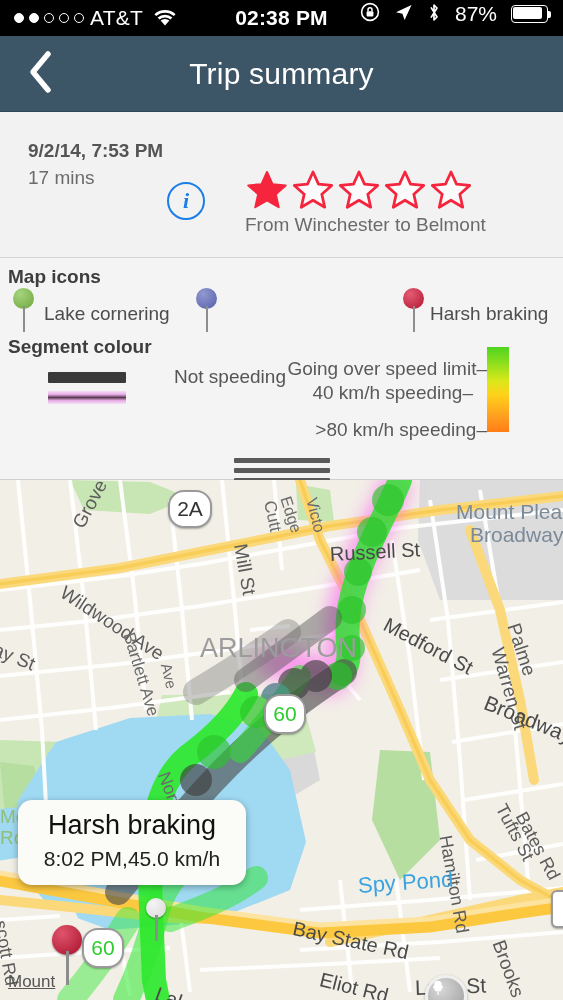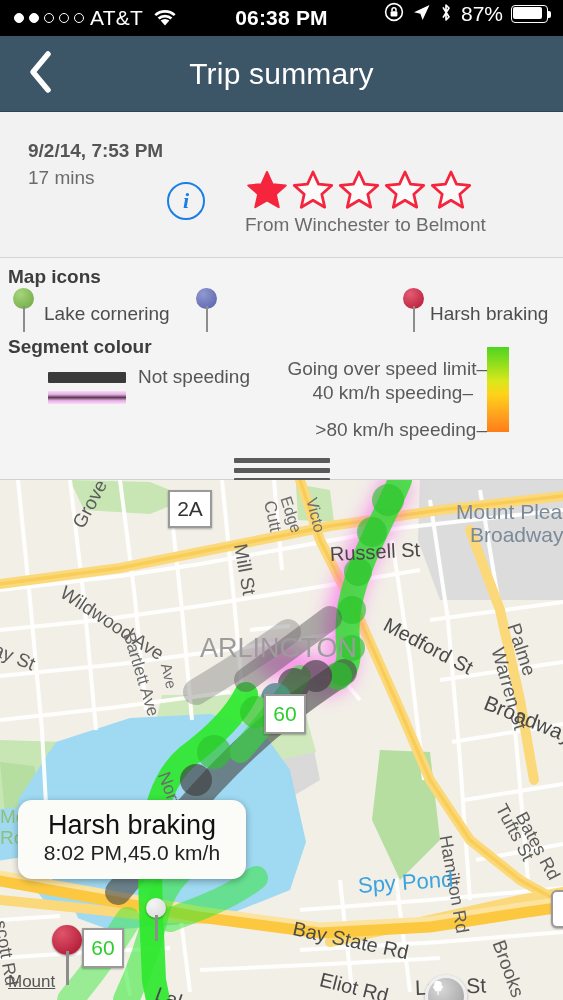--- a/index.html
+++ b/index.html
@@ -20,21 +20,21 @@
   .dot{width:10px;height:10px;border-radius:50%;border:1.6px solid #fff;box-sizing:border-box;}
   .dot.on{background:#fff;}
   .carrier{font-size:21px;letter-spacing:0.2px;}
   .wifi{position:relative;width:22px;height:16px;margin-left:4px;}
   .wifi svg{display:block;}
   .sb-center{
     position:absolute;left:0;right:0;top:0;height:36px;
     display:flex;align-items:center;justify-content:center;
     font-size:21px;font-weight:600;letter-spacing:0.2px;
   }
-  .sb-right{position:absolute;right:12px;top:0;height:28px;display:flex;align-items:center;gap:8px;}
+  .sb-right{position:absolute;right:12px;top:0;height:28px;display:flex;align-items:center;gap:14px;}
   .battpct{font-size:21px;}
   .batt{position:relative;width:40px;height:18px;}
   .batt .shell{position:absolute;left:0;top:0;width:37px;height:18px;border:1.6px solid #fff;border-radius:4px;box-sizing:border-box;}
   .batt .fill{position:absolute;left:2.4px;top:2.4px;height:11.4px;background:#fff;border-radius:2px;}
   .batt .nub{position:absolute;right:0;top:6px;width:3px;height:7px;background:#fff;border-radius:0 2px 2px 0;}
 
   
   .navbar{
     position:absolute;top:36px;left:0;width:563px;height:76px;
     background:#3c5567;display:flex;align-items:center;
@@ -79,58 +79,58 @@
   .pin .head{width:21px;height:21px;border-radius:50%;box-sizing:border-box;}
   .pin .stem{position:absolute;left:9.5px;top:18px;width:2px;height:26px;background:#8d8d8d;}
   .pin-label{position:absolute;font-size:19px;color:#4d4d4d;white-space:nowrap;}
 
   .swatch-row{position:absolute;display:flex;align-items:center;gap:12px;}
   .sw-solid{width:78px;height:11px;background:#3a3a3a;border-radius:1px;}
   .sw-phone{
     width:78px;height:13px;border-radius:1px;
     background:linear-gradient(to bottom,#f4dff4 0%,#e9aee9 26%,#5c3a52 50%,#e9aee9 74%,#f4dff4 100%);
   }
-  .sw-label{font-size:19px;color:#555;white-space:nowrap;}
+  .sw-label{font-size:19px;color:#555;white-space:nowrap;margin-left:36px;}
 
   .gradbar{
     position:absolute;left:487px;top:347px;width:22px;height:85px;
     background:linear-gradient(to bottom,#4fd420 0%,#8ade1c 18%,#d9e81a 40%,#ffd21a 56%,#ff9e20 82%,#ff7d16 100%);
   }
   .grad-lbl{position:absolute;right:0;font-size:19px;color:#5a5a5a;white-space:nowrap;}
 
   .grabber{position:absolute;left:234px;top:458px;width:96px;}
   .grabber span{display:block;height:5px;background:#5a5a5a;margin-bottom:5px;border-radius:1px;}
 
   
   .map{position:absolute;top:480px;left:0;width:563px;height:520px;overflow:hidden;background:#f2efe9;}
   .map svg{position:absolute;left:0;top:0;}
   .maplabel{position:absolute;color:#4a4a4a;white-space:nowrap;pointer-events:none;}
 
   .shield{
-    position:absolute;background:#fff;border:2px solid #9a9a9a;border-radius:0;
+    position:absolute;background:#fff;border:2px solid #9a9a9a;border-radius:16px;
     display:flex;align-items:center;justify-content:center;font-size:21px;color:#333;
     box-shadow:0 1px 2px rgba(0,0,0,.3);
   }
   .cemicon{
     position:absolute;width:36px;height:36px;border-radius:50%;
     background:radial-gradient(circle at 35% 30%,#d8d8d8,#9a9a9a);
     border:3px solid #efefef;box-shadow:0 1px 3px rgba(0,0,0,.3);
     display:flex;align-items:center;justify-content:center;
   }
   .mappin{position:absolute;}
   .mappin .head{width:30px;height:30px;border-radius:50%;box-sizing:border-box;box-shadow:0 1px 2px rgba(0,0,0,.4);}
   .mappin .stem{position:absolute;left:14px;top:26px;width:3px;height:34px;background:#8d8d8d;}
 
   .callout{
     position:absolute;left:18px;top:800px;width:228px;
     background:#fbfbf7;border-radius:14px;box-shadow:0 2px 7px rgba(0,0,0,.32);
     padding:10px 14px 14px;box-sizing:border-box;
   }
   .callout .t1{font-size:27px;color:#111;text-align:center;line-height:1.15;}
-  .callout .t2{font-size:21px;color:#222;text-align:center;}
+  .callout .t2{font-size:21px;color:#222;text-align:center;margin-top:6px;}
 
   .legal{
     position:absolute;left:8px;top:972px;font-size:17px;color:#555;
     text-decoration:underline;cursor:pointer;
   }
 </style>
 </head>
 <body>
 
 <div class="phone">
@@ -146,21 +146,21 @@
       </div>
       <span class="carrier">AT&amp;T</span>
       <span class="wifi">
         <svg width="24" height="17" viewBox="0 0 24 17">
           <path d="M12 15.5 L7.6 10.6 A6.6 6.6 0 0 1 16.4 10.6 Z" fill="#fff"></path>
           <path d="M4.6 7.6 A11 11 0 0 1 19.4 7.6 L17.4 9.6 A8.2 8.2 0 0 0 6.6 9.6 Z" fill="#fff"></path>
           <path d="M1.4 4.2 A15.5 15.5 0 0 1 22.6 4.2 L20.8 6.1 A12.9 12.9 0 0 0 3.2 6.1 Z" fill="#fff"></path>
         </svg>
       </span>
     </div>
-    <div class="sb-center">06:38 PM</div>
+    <div class="sb-center">02:38 PM</div>
     <div class="sb-right">
       <span>
         <svg width="20" height="20" viewBox="0 0 20 20">
           <circle cx="10" cy="10" r="8.4" fill="none" stroke="#fff" stroke-width="1.6"></circle>
           <rect x="6.6" y="9.2" width="6.8" height="5.4" rx="1" fill="#fff"></rect>
           <path d="M8 9.2 V7.7 a2 2 0 0 1 4 0 V9.2" fill="none" stroke="#fff" stroke-width="1.5"></path>
         </svg>
       </span>
       <span>
         <svg width="19" height="19" viewBox="0 0 19 19">

